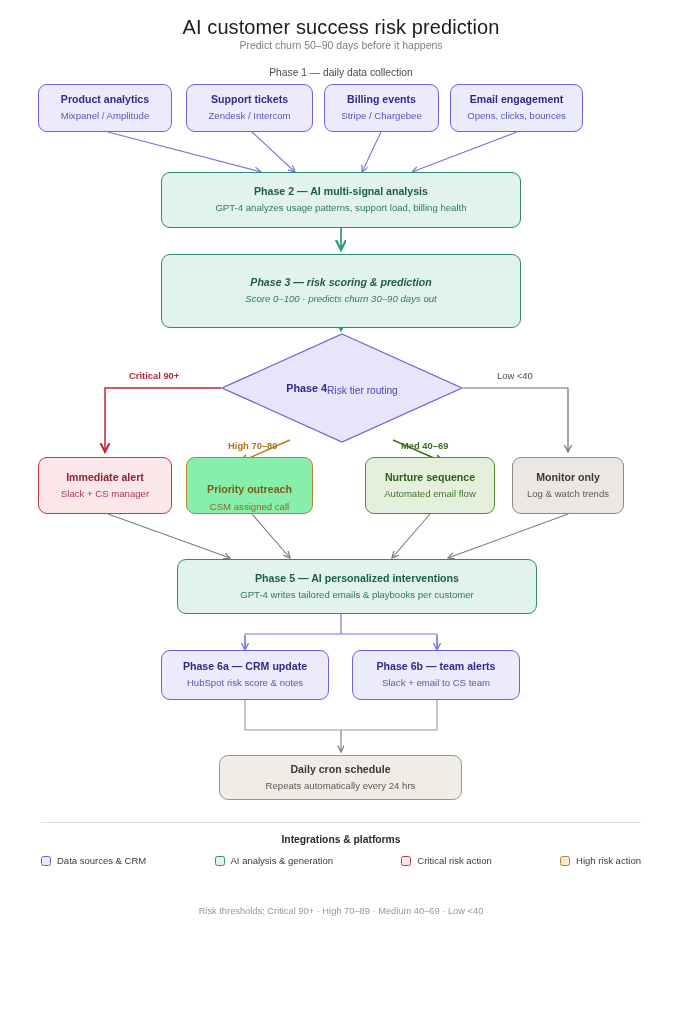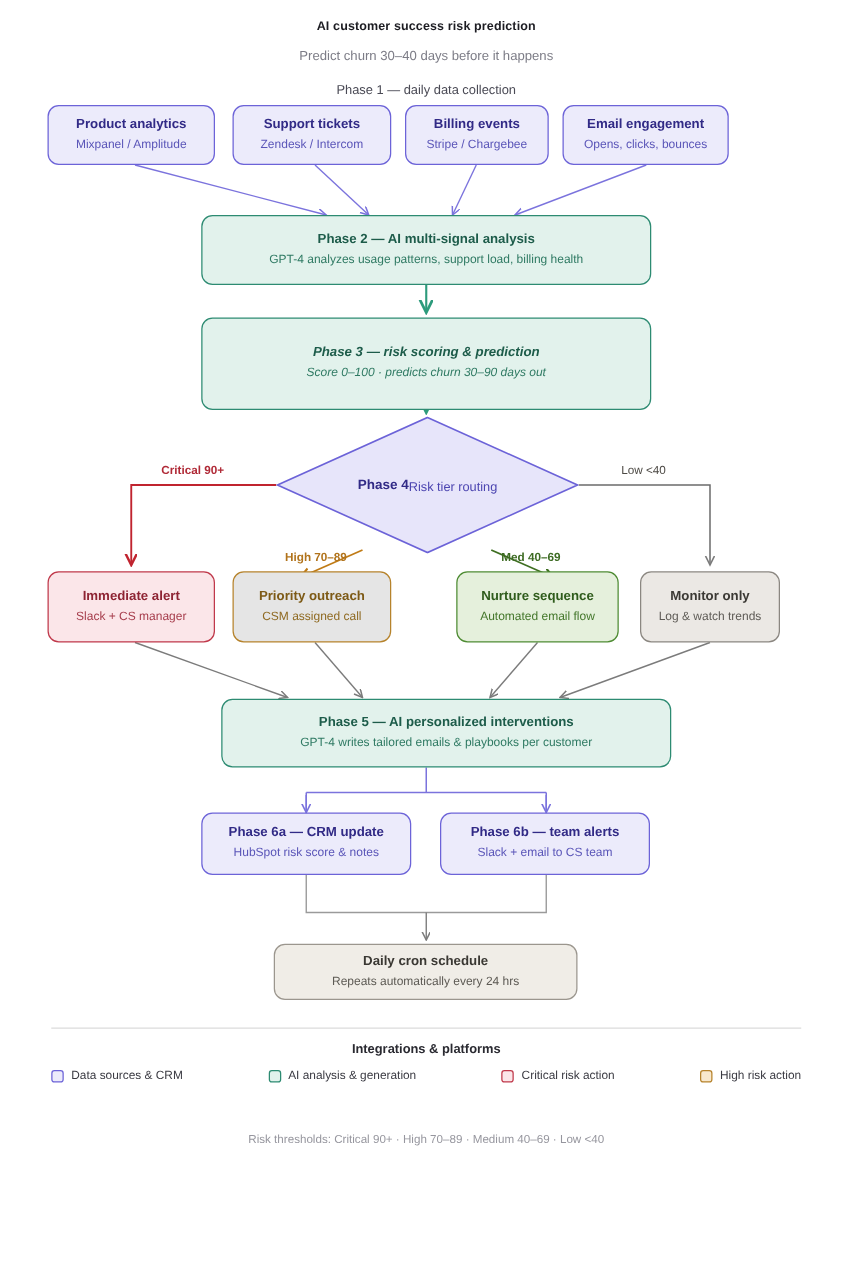--- a/index.html
+++ b/index.html
@@ -1,42 +1,42 @@
 <!DOCTYPE html>
 <html><head>
 <meta charset="utf-8">
 <style>
   html,body{margin:0;padding:0;background:#ffffff;}
   body{width:682px;height:1024px;font-family:"Liberation Sans",sans-serif;-webkit-font-smoothing:antialiased;}
   #stage{position:relative;width:682px;height:1024px;overflow:hidden;background:#fff;}
   svg.edges{position:absolute;left:0;top:0;width:682px;height:1024px;pointer-events:none;}
 
   .ttl{position:absolute;left:0;width:682px;text-align:center;}
-  .h1{top:16px;font-size:10px;font-weight:bold;color:#1c1c22;letter-spacing:.1px;}
+  .h1{top:16px;font-size:20px;font-weight:normal;color:#1c1c22;letter-spacing:.1px;}
   .h2{top:39px;font-size:10.5px;color:#7d7d87;}
   .phase1cap{top:67px;font-size:10.3px;color:#4a4a55;}
 
   .node{position:absolute;box-sizing:border-box;border:1.3px solid #000;border-radius:9px;
         display:flex;flex-direction:column;align-items:center;justify-content:center;text-align:center;}
   .node .t{font-weight:bold;font-size:10.6px;line-height:1.25;}
   .node .s{font-size:9.6px;line-height:1.3;margin-top:4px;}
 
   .n-purple{background:#ecebfb;border-color:#6c63d8;}
   .n-purple .t{color:#312a86;}
   .n-purple .s{color:#5a55b8;}
 
   .n-green{background:#e2f2ec;border-color:#2d8b72;}
   .n-green .t{color:#1d5c4a;}
   .n-green .s{color:#2f7a63;}
 
   .n-red{background:#fbe6e9;border-color:#c0394b;}
   .n-red .t{color:#8e2433;}
   .n-red .s{color:#a63d4c;}
 
-  .n-orange{background:#e5e5e5;border-color:#b6832c;}
+  .n-orange{background:#86efac;border-color:#b6832c;justify-content:flex-end;}
   .n-orange .t{color:#7d5a16;}
   .n-orange .s{color:#8f6a22;}
 
   .n-leaf{background:#e5f0dc;border-color:#4f8c34;}
   .n-leaf .t{color:#2f5c1c;}
   .n-leaf .s{color:#43762a;}
 
   .n-gray{background:#ebe8e4;border-color:#8b8781;}
   .n-gray .t{color:#3b3934;}
   .n-gray .s{color:#5e5b56;}
@@ -67,21 +67,21 @@
   .foot{position:absolute;left:0;width:682px;text-align:center;font-size:9.3px;color:#96969e;}
   .foot1{top:888px;}
   .foot2{top:906px;}
 </style>
 </head>
 <body>
 
 <div id="stage">
 
   <div class="ttl h1">AI customer success risk prediction</div>
-  <div class="ttl h2">Predict churn 30–40 days before it happens</div>
+  <div class="ttl h2">Predict churn 50–90 days before it happens</div>
   <div class="ttl phase1cap">Phase 1 — daily data collection</div>
 
   <svg class="edges" viewBox="0 0 682 1024">
     <defs>
       <marker id="ar-p" markerWidth="7" markerHeight="7" refX="6" refY="3" orient="auto">
         <path d="M0,0 L6,3 L0,6" fill="none" stroke="#7b73dd" stroke-width="1.1"></path>
       </marker>
       <marker id="ar-g" markerWidth="7" markerHeight="7" refX="6" refY="3" orient="auto">
         <path d="M0,0 L6,3 L0,6" fill="none" stroke="#2d9b7c" stroke-width="1.3"></path>
       </marker>

